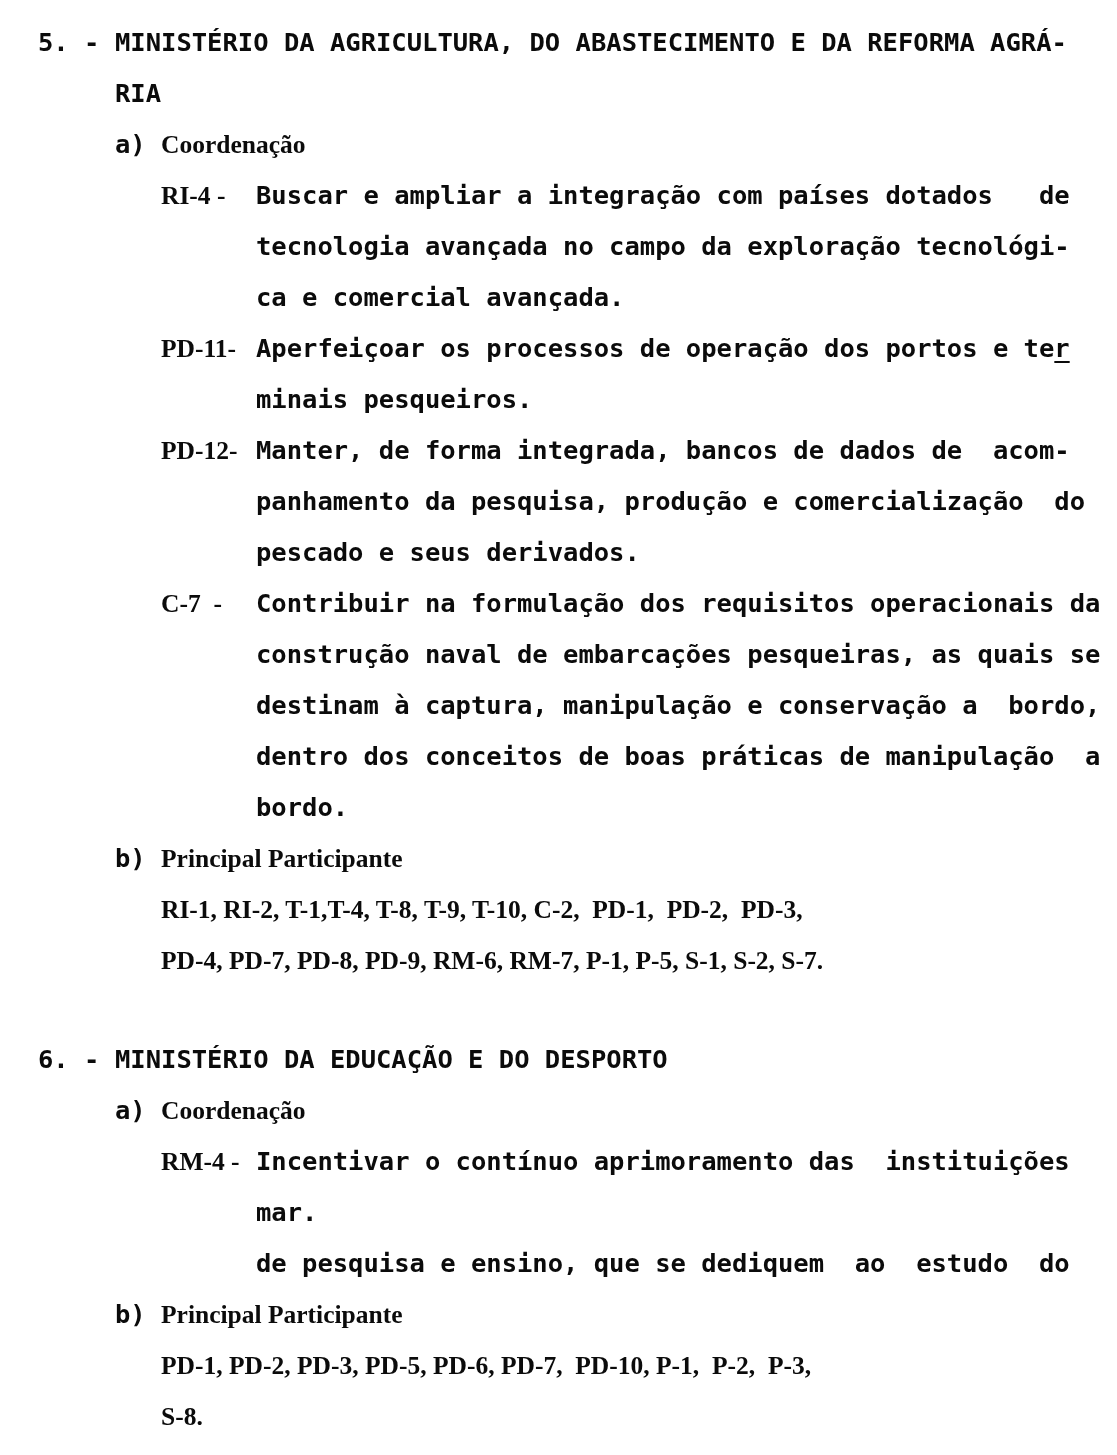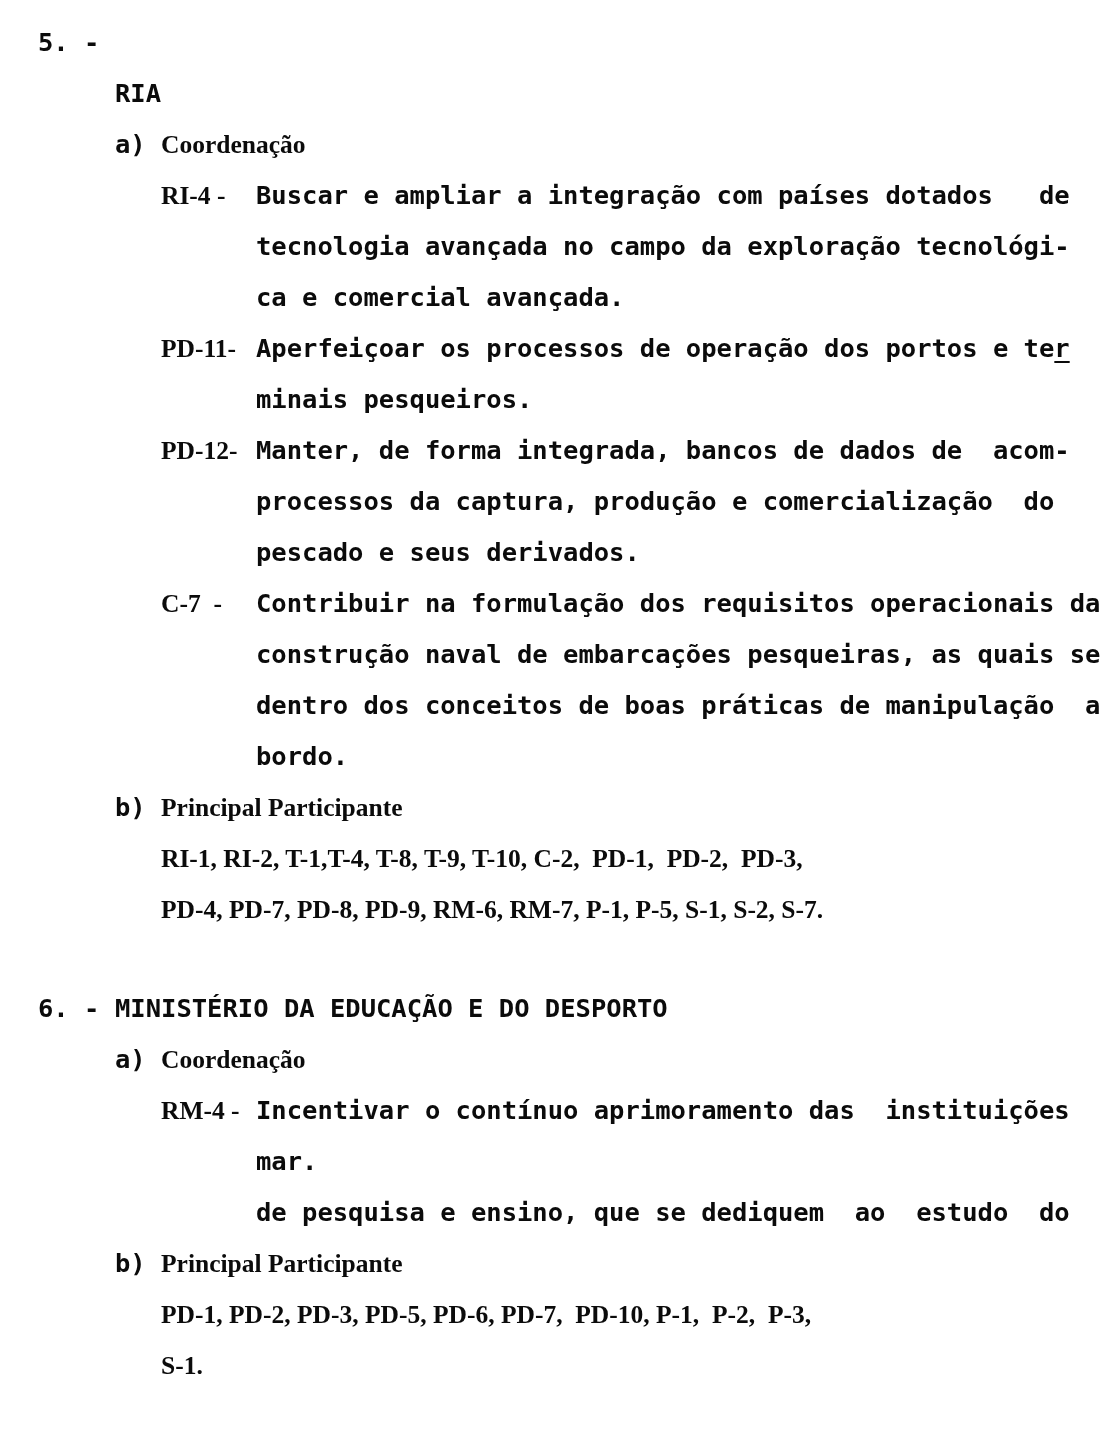--- a/index.html
+++ b/index.html
@@ -41,20 +41,21 @@
   .spacer { height: 48px; }
 </style>
 </head>
 <body style="background: rgb(255, 255, 255);">
 
 <div class="page" style="color: rgb(11, 11, 11);">
 
   <div class="line">
     <span class="abs c0">5.</span>
     <span class="abs c3">-</span>
+    <span class="abs c5">MINISTÉRIO DA AGRICULTURA, DO ABASTECIMENTO E DA REFORMA AGRÁ-</span>
   </div>
   <div class="line">
     <span class="abs c5">RIA</span>
   </div>
 
   <div class="line">
     <span class="abs c5">a)</span>
     <span class="abs c8">Coordenação</span>
   </div>
 
@@ -75,32 +76,35 @@
   </div>
   <div class="line">
     <span class="abs c15">minais pesqueiros.</span>
   </div>
 
   <div class="line">
     <span class="abs c8">PD-12-</span>
     <span class="abs c15">Manter, de forma integrada, bancos de dados de  acom-</span>
   </div>
   <div class="line">
-    <span class="abs c15">processos da captura, produção e comercialização  do</span>
+    <span class="abs c15">panhamento da pesquisa, produção e comercialização  do</span>
   </div>
   <div class="line">
     <span class="abs c15">pescado e seus derivados.</span>
   </div>
 
   <div class="line">
     <span class="abs c8">C-7  -</span>
     <span class="abs c15">Contribuir na formulação dos requisitos operacionais da</span>
   </div>
   <div class="line">
     <span class="abs c15">construção naval de embarcações pesqueiras, as quais se</span>
+  </div>
+  <div class="line">
+    <span class="abs c15">destinam à captura, manipulação e conservação a  bordo,</span>
   </div>
   <div class="line">
     <span class="abs c15">dentro dos conceitos de boas práticas de manipulação  a</span>
   </div>
   <div class="line">
     <span class="abs c15">bordo.</span>
   </div>
 
   <div class="line">
     <span class="abs c5">b)</span>
@@ -138,16 +142,16 @@
   </div>
 
   <div class="line">
     <span class="abs c5">b)</span>
     <span class="abs c8">Principal Participante</span>
   </div>
   <div class="line">
     <span class="abs c8">PD-1, PD-2, PD-3, PD-5, PD-6, PD-7,  PD-10, P-1,  P-2,  P-3,</span>
   </div>
   <div class="line">
-    <span class="abs c8">S-1.</span>
+    <span class="abs c8">S-8.</span>
   </div>
 
 </div>
 
 </body></html>

